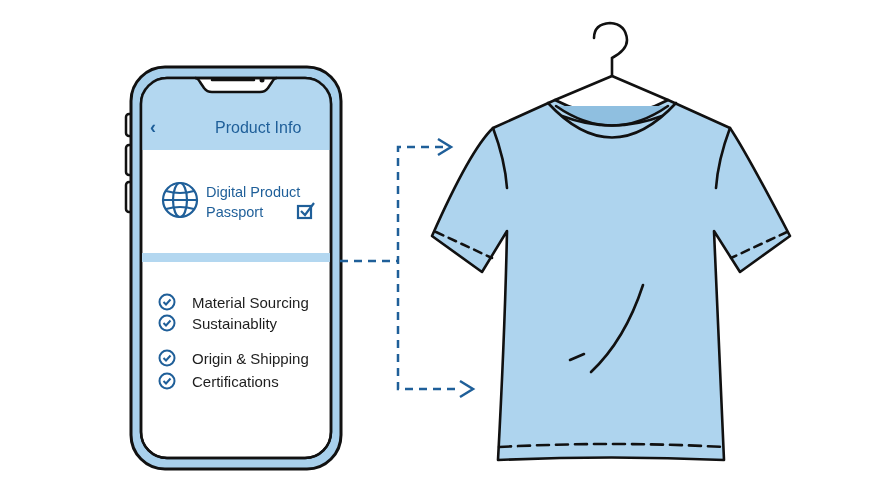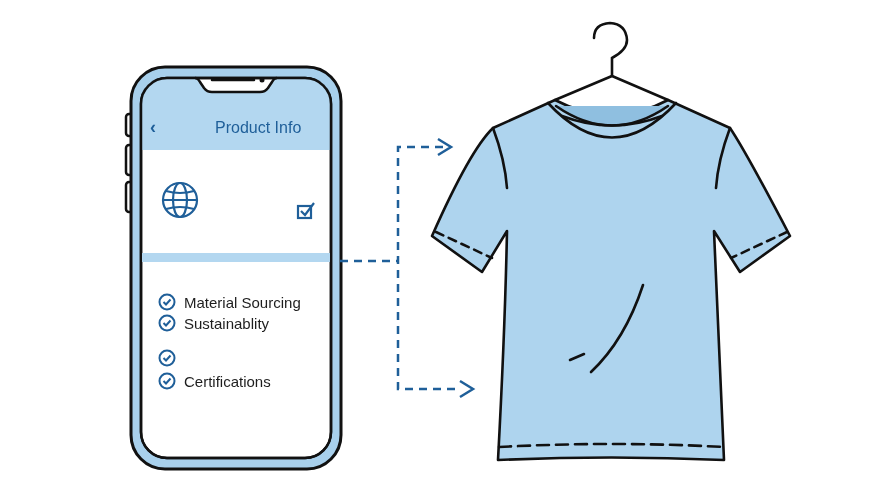--- a/index.html
+++ b/index.html
@@ -3,21 +3,21 @@
 <meta charset="utf-8">
 <style>
   html, body { margin:0; padding:0; }
   body { width:888px; height:500px; background:#ffffff; position:relative; overflow:hidden;
          font-family:"Liberation Sans", sans-serif; }
   svg.stage { position:absolute; left:0; top:0; }
   .txt { position:absolute; color:#1f5f99; white-space:nowrap; }
   .header-title { left:191px; top:119px; font-size:16px;margin-left:24px; }
   .back { left:150px; top:117px; font-size:18px; font-weight:bold; }
   .dpp { left:206px; top:182px; font-size:14.5px; line-height:20px; }
-  .item { position:absolute; left:158px; display:flex; align-items:center; gap:8px;
+  .item { position:absolute; left:158px; display:flex; align-items:center; gap:16px;
           font-size:15px; color:#1e1e1e; }
   .item .chk { width:18px; height:18px; }
 </style>
 </head>
 <body>
 
 <svg class="stage" width="888" height="500" viewBox="0 0 888 500">
 
   <g fill="#ffffff" stroke="#111" stroke-width="2.5">
     <rect x="126" y="114" width="7" height="22" rx="3"></rect>
@@ -76,20 +76,22 @@
     <path d="M787,232 L731,258" fill="none" stroke-dasharray="8,6"></path>
     <path d="M499,447 Q612,441 724,447" fill="none" stroke-dasharray="12,7"></path>
     <path d="M643,285 Q625,340 591,372" fill="none"></path>
     <path d="M584,354 L570,360" fill="none"></path>
   </g>
 </svg>
 
 <div class="txt back">‹</div>
 <div class="txt header-title">Product Info</div>
 <div class="txt dpp">
+  <div>Digital Product</div>
+  <div>Passport</div>
 </div>
 
 <div class="item" style="top:293px">
   <svg class="chk" viewBox="0 0 18 18">
       <circle cx="9" cy="9" r="7.5" fill="none" stroke="#1f5f99" stroke-width="2"></circle>
       <path d="M5.5,9 L8,11.5 L12.5,6.5" fill="none" stroke="#1f5f99" stroke-width="2"></path>
     </svg>
   <span>Material Sourcing</span>
 </div>
 <div class="item" style="top:314px">
@@ -97,20 +99,21 @@
       <circle cx="9" cy="9" r="7.5" fill="none" stroke="#1f5f99" stroke-width="2"></circle>
       <path d="M5.5,9 L8,11.5 L12.5,6.5" fill="none" stroke="#1f5f99" stroke-width="2"></path>
     </svg>
   <span>Sustainablity</span>
 </div>
 <div class="item" style="top:349px">
   <svg class="chk" viewBox="0 0 18 18">
       <circle cx="9" cy="9" r="7.5" fill="none" stroke="#1f5f99" stroke-width="2"></circle>
       <path d="M5.5,9 L8,11.5 L12.5,6.5" fill="none" stroke="#1f5f99" stroke-width="2"></path>
     </svg>
+  <span>Origin &amp; Shipping</span>
 </div>
 <div class="item" style="top:372px">
   <svg class="chk" viewBox="0 0 18 18">
       <circle cx="9" cy="9" r="7.5" fill="none" stroke="#1f5f99" stroke-width="2"></circle>
       <path d="M5.5,9 L8,11.5 L12.5,6.5" fill="none" stroke="#1f5f99" stroke-width="2"></path>
     </svg>
   <span>Certifications</span>
 </div>
 
 </body></html>

